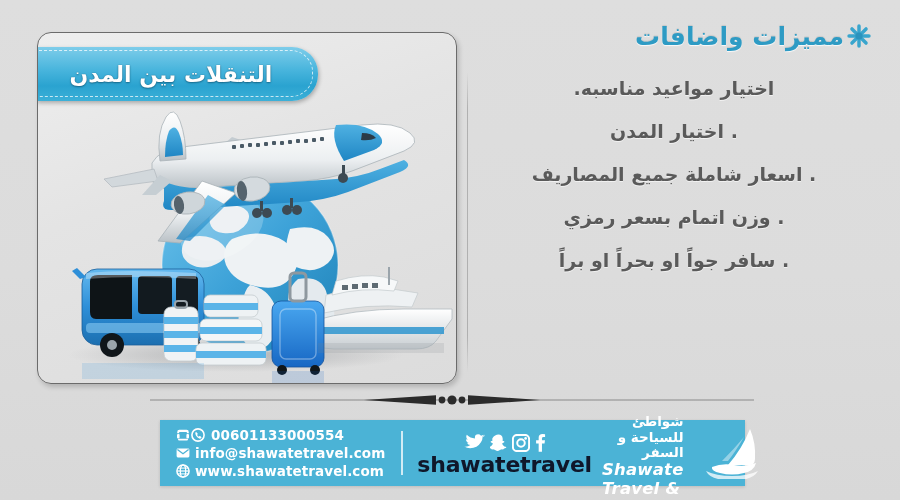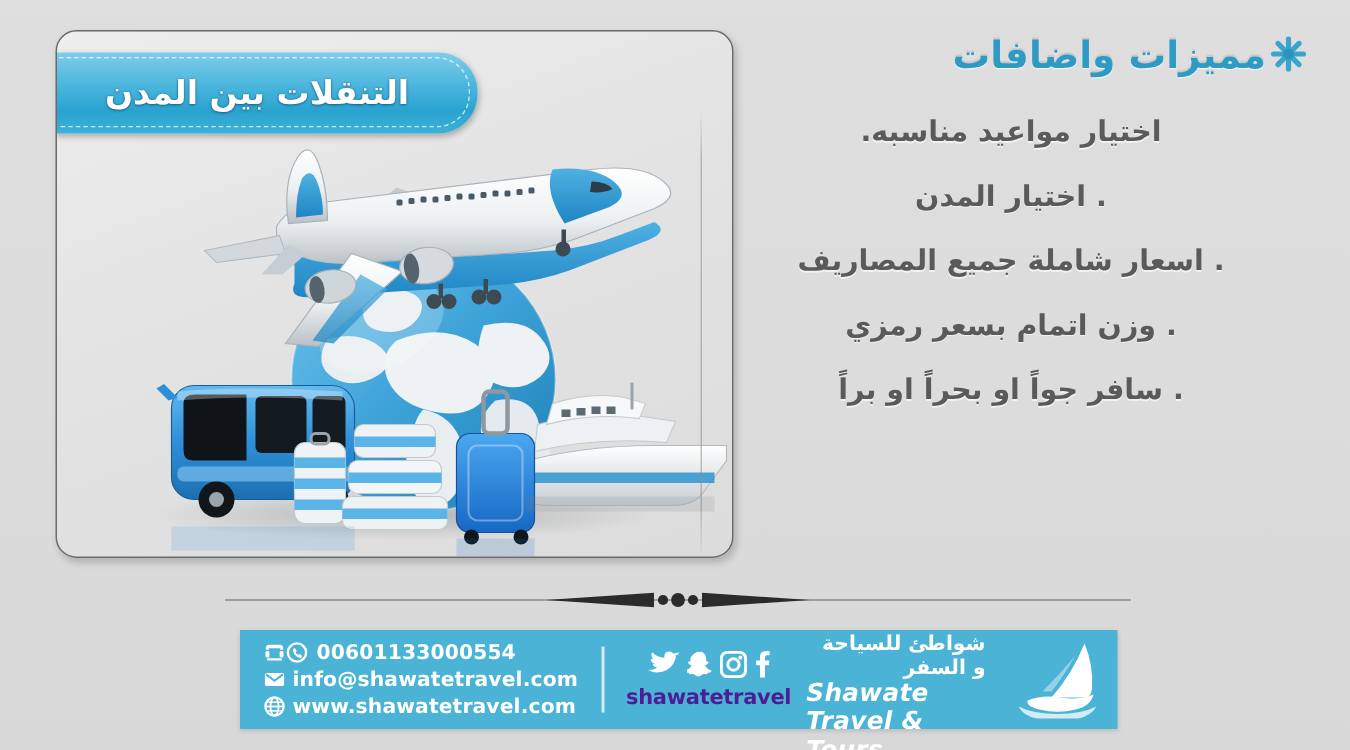--- a/index.html
+++ b/index.html
@@ -22,22 +22,22 @@
     inset: 0;
     width: 900px;
     height: 500px;
     background: linear-gradient(180deg, #dedede 0%, #dcdcdc 55%, #d8d8d8 100%);
   }
 
   
   .image-panel {
     position: absolute;
     left: 37px;
-    top: 20px;
-    width: 452px;
+    top: 32px;
+    width: 420px;
     height: 352px;
     border: 1.4px solid #6b6b6b;
     border-radius: 14px;
     background: linear-gradient(160deg, #eeeeee 0%, #e4e4e4 40%, #dcdcdc 100%);
     box-shadow: 2px 3px 5px rgba(0,0,0,0.18);
     overflow: hidden;
   }
 
   
   .ribbon {
@@ -200,22 +200,22 @@
     gap: 1px;
   }
   .social-icons {
     display: flex;
     align-items: center;
     gap: 5px;
     height: 22px;
   }
   .social-icons svg { display:block; }
   .social-handle {
-    color: #4c1d95;
-    font-size: 14px;
+    color: #0f172a;
+    font-size: 22px;
     font-weight: bold;
     letter-spacing: -0.2px;
     line-height: 20px;
   }
 
   .logo-block {
     flex: 1;
     display: flex;
     align-items: center;
     justify-content: flex-end;

